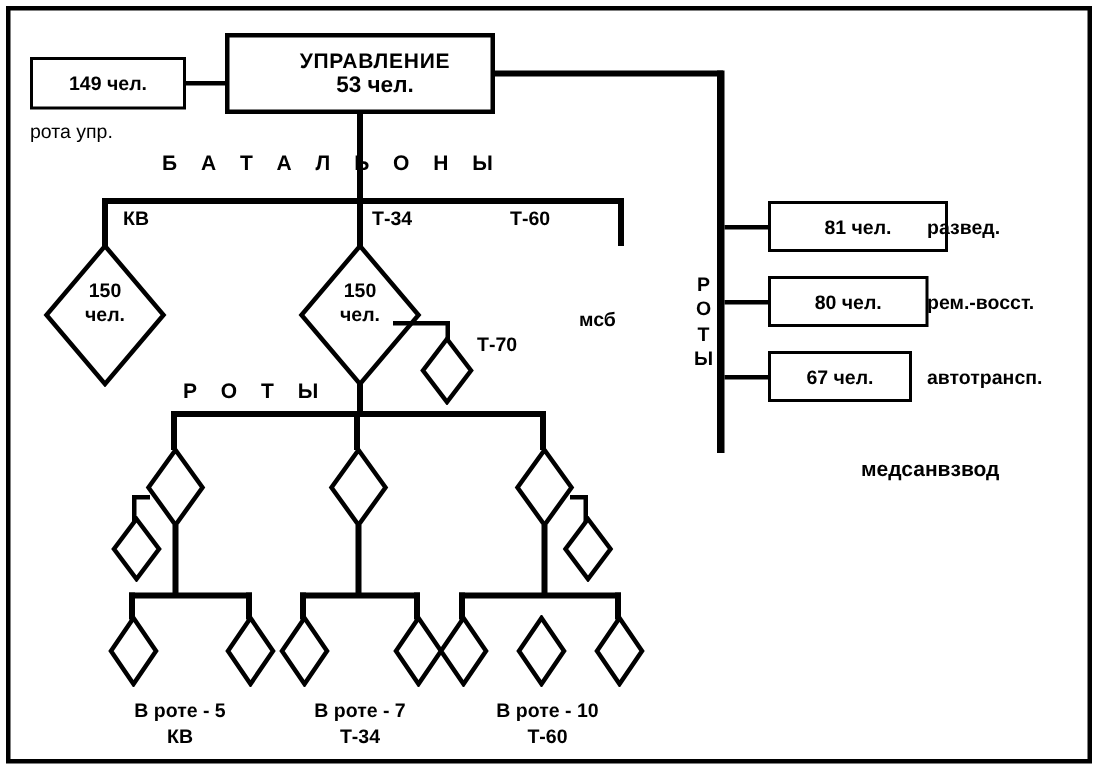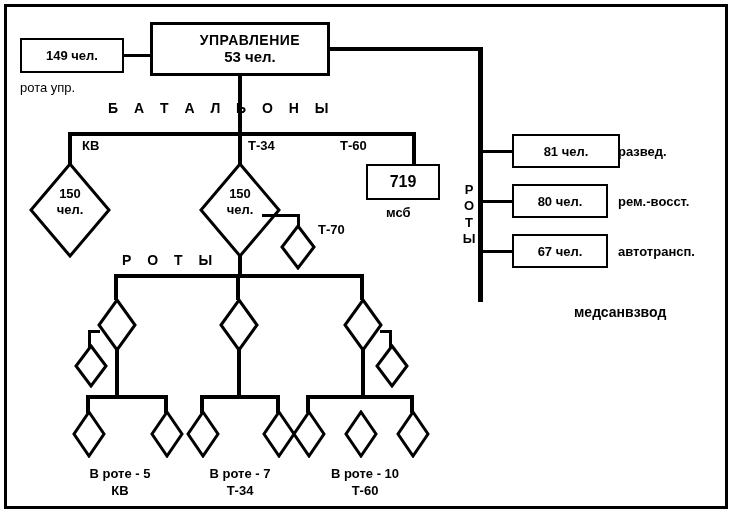--- a/index.html
+++ b/index.html
@@ -75,35 +75,32 @@
 
   <div class="ln" style="left:262px;top:214px;width:38px;height:3px;"></div>
   <div class="ln" style="left:297px;top:214px;width:3px;height:14px;"></div>
   <div class="dia" style="left:280px;top:224px;">
     <svg width="36" height="46" viewBox="0 0 36 46">
       <polygon points="18,2 34,23 18,44 2,23" fill="#fff" stroke="#000" stroke-width="3"></polygon>
     </svg>
   </div>
   <div class="lbl b" style="left:318px;top:222px;">Т-70</div>
 
-  <div class="box" style="left:366px;top:164px;width:74px;height:36px;font-size:16px;">
-    <span>719</span>
-  </div>
   <div class="lbl b" style="left:386px;top:205px;">мсб</div>
 
   <div class="lbl b ctr" style="left:462px;top:182px;width:14px;text-align:center;line-height:1.25;font-size:13px;">Р<br>О<br>Т<br>Ы</div>
 
   <div class="ln" style="left:483px;top:150px;width:32px;height:3px;"></div>
-  <div class="box" style="left:512px;top:134px;width:108px;height:34px;">
+  <div class="box" style="left:512px;top:134px;width:120px;height:34px;">
     <span>81 чел.</span>
   </div>
   <div class="lbl b" style="left:618px;top:144px;">развед.</div>
 
   <div class="ln" style="left:483px;top:200px;width:32px;height:3px;"></div>
-  <div class="box" style="left:512px;top:184px;width:96px;height:34px;">
+  <div class="box" style="left:512px;top:184px;width:107px;height:34px;">
     <span>80 чел.</span>
   </div>
   <div class="lbl b" style="left:618px;top:194px;">рем.-восст.</div>
 
   <div class="ln" style="left:483px;top:250px;width:32px;height:3px;"></div>
   <div class="box" style="left:512px;top:234px;width:96px;height:34px;">
     <span>67 чел.</span>
   </div>
   <div class="lbl b" style="left:618px;top:244px;">автотрансп.</div>
 

